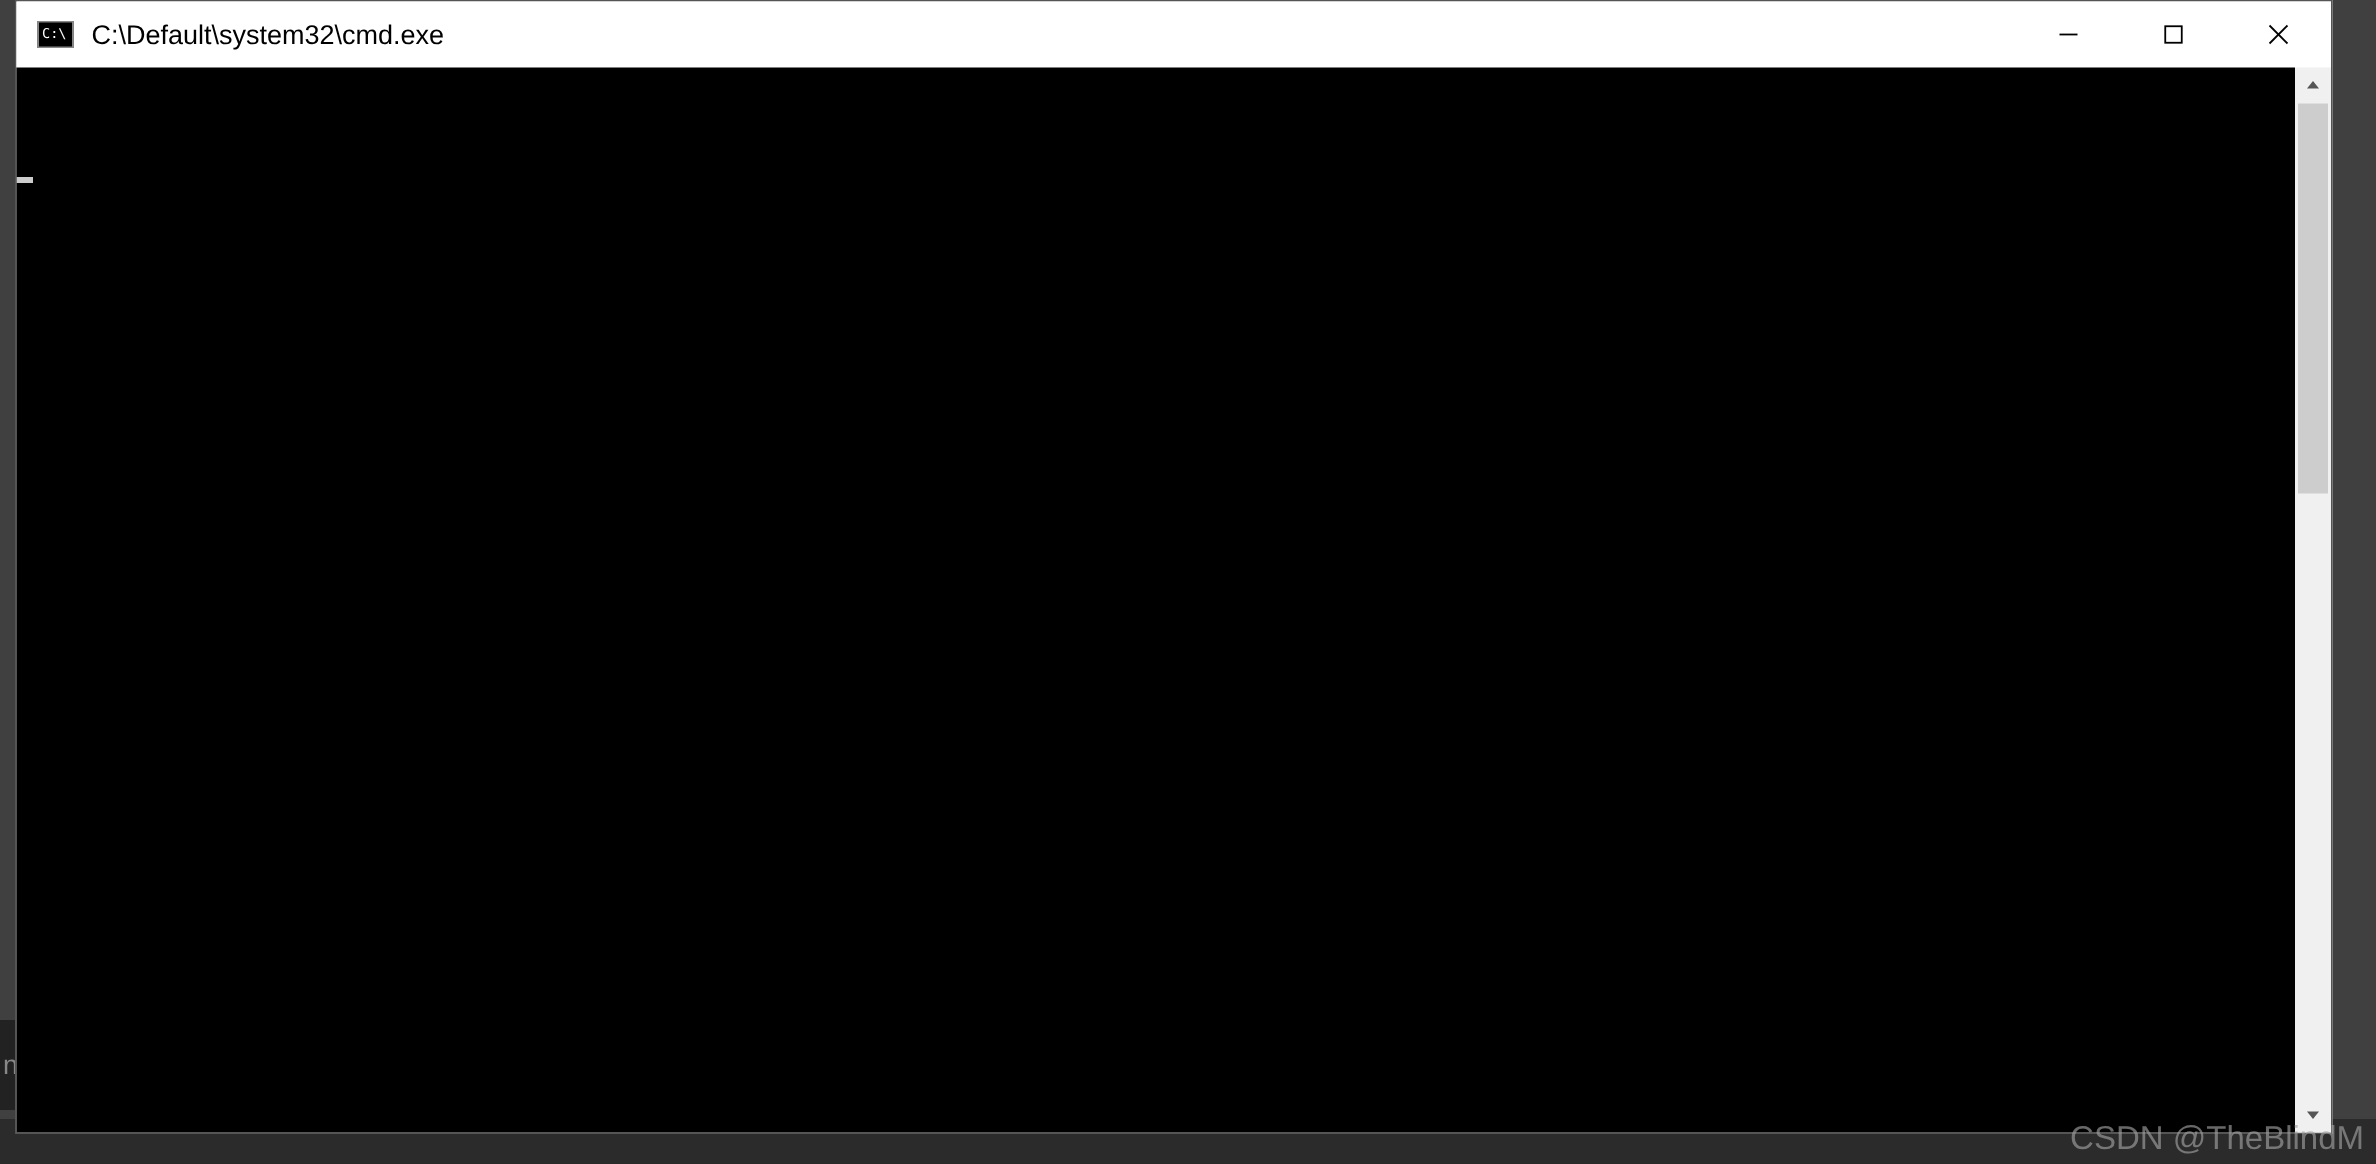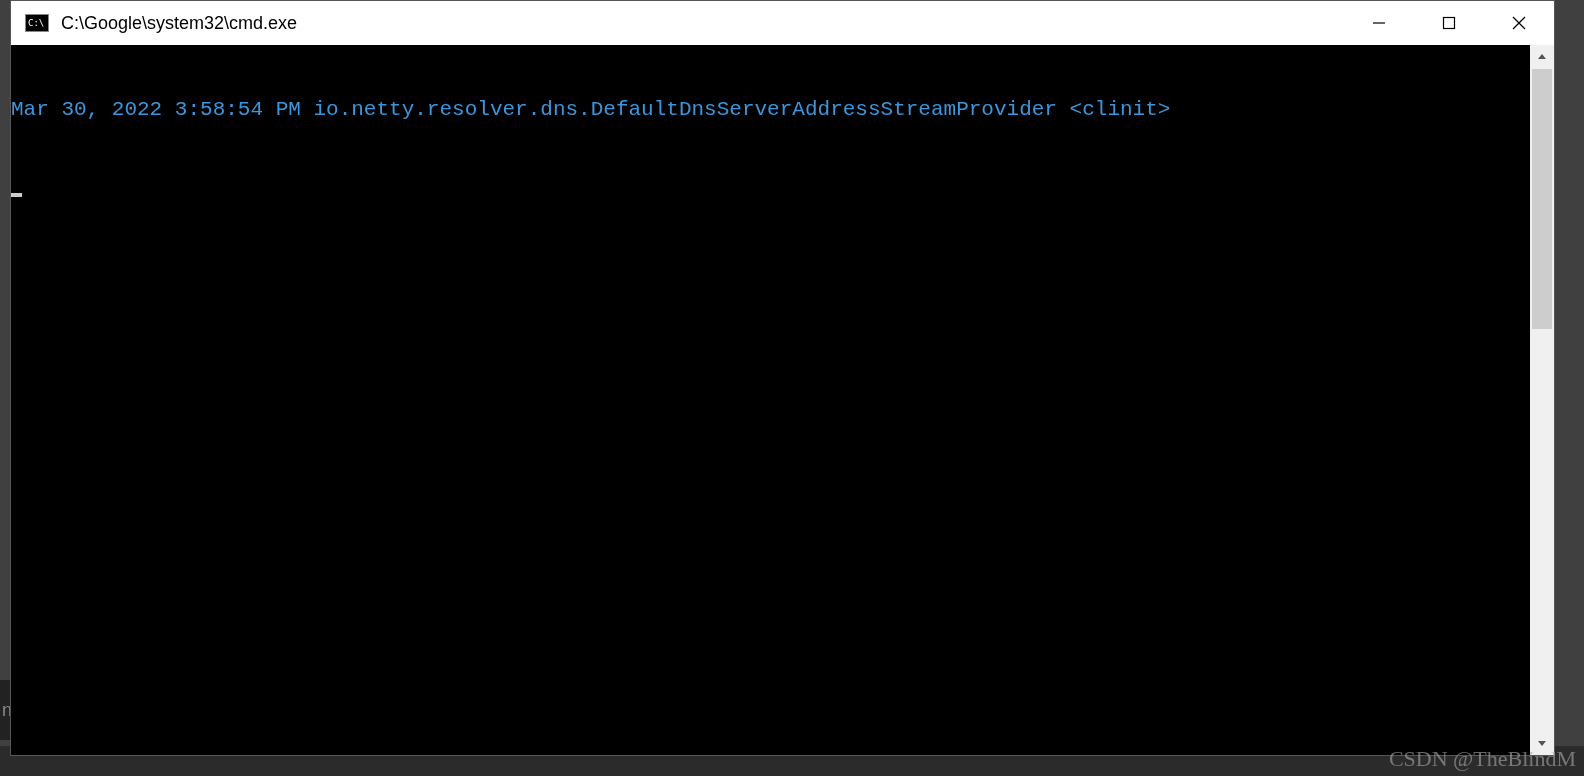--- a/index.html
+++ b/index.html
@@ -79,21 +79,21 @@
     top: 24px; height: 260px;
     background: #cdcdcd;
   }
   .vscroll svg { width: 10px; height: 10px; fill: #555; }
 
   .watermark {
     position: absolute;
     right: 8px; bottom: 4px;
     color: rgba(160,160,160,0.65);
     font-size: 22px;
-    font-family: Liberation Serif, serif;
+    font-family: Liberation Sans, sans-serif;
     pointer-events: none;
   }
 
   .bg-strip {
     position: absolute;
     left: 0; bottom: 0; width: 1584px; height: 30px;
     background: #2b2b2b;
   }
   .bg-partial {
     position: absolute;
@@ -116,21 +116,21 @@
 <div class="bg-strip"></div>
 <div class="bg-partial">n</div>
 
 <div class="window">
   <div class="titlebar">
     <div class="icon-box">
       <div class="cmd-icon">
           <span>C:\</span>
         </div>
     </div>
-    <div class="title-text">C:\Google\system32\cmd.exe</div>
+    <div class="title-text">C:\Default\system32\cmd.exe</div>
     <div class="win-controls">
       <div class="win-btn">
         <svg viewBox="0 0 14 14">
             <line x1="1" y1="7" x2="13" y2="7"></line>
           </svg>
       </div>
       <div class="win-btn">
         <svg viewBox="0 0 14 14">
             <rect x="1.5" y="1.5" width="11" height="11"></rect>
           </svg>
@@ -139,21 +139,20 @@
         <svg viewBox="0 0 14 14">
             <line x1="1" y1="1" x2="13" y2="13"></line>
             <line x1="13" y1="1" x2="1" y2="13"></line>
           </svg>
       </div>
     </div>
   </div>
 
   <div class="client-area">
     <div class="console">
-      <div class="line">Mar 30, 2022 3:58:54 PM io.netty.resolver.dns.DefaultDnsServerAddressStreamProvider &lt;clinit&gt;</div>
       <div class="line"><span class="cursor"></span></div>
     </div>
     <div class="vscroll">
       <div class="up-btn">
         <svg viewBox="0 0 10 10">
             <path d="M1 7 L5 2 L9 7 Z"></path>
           </svg>
       </div>
       <div class="thumb"></div>
       <div class="down-btn">

